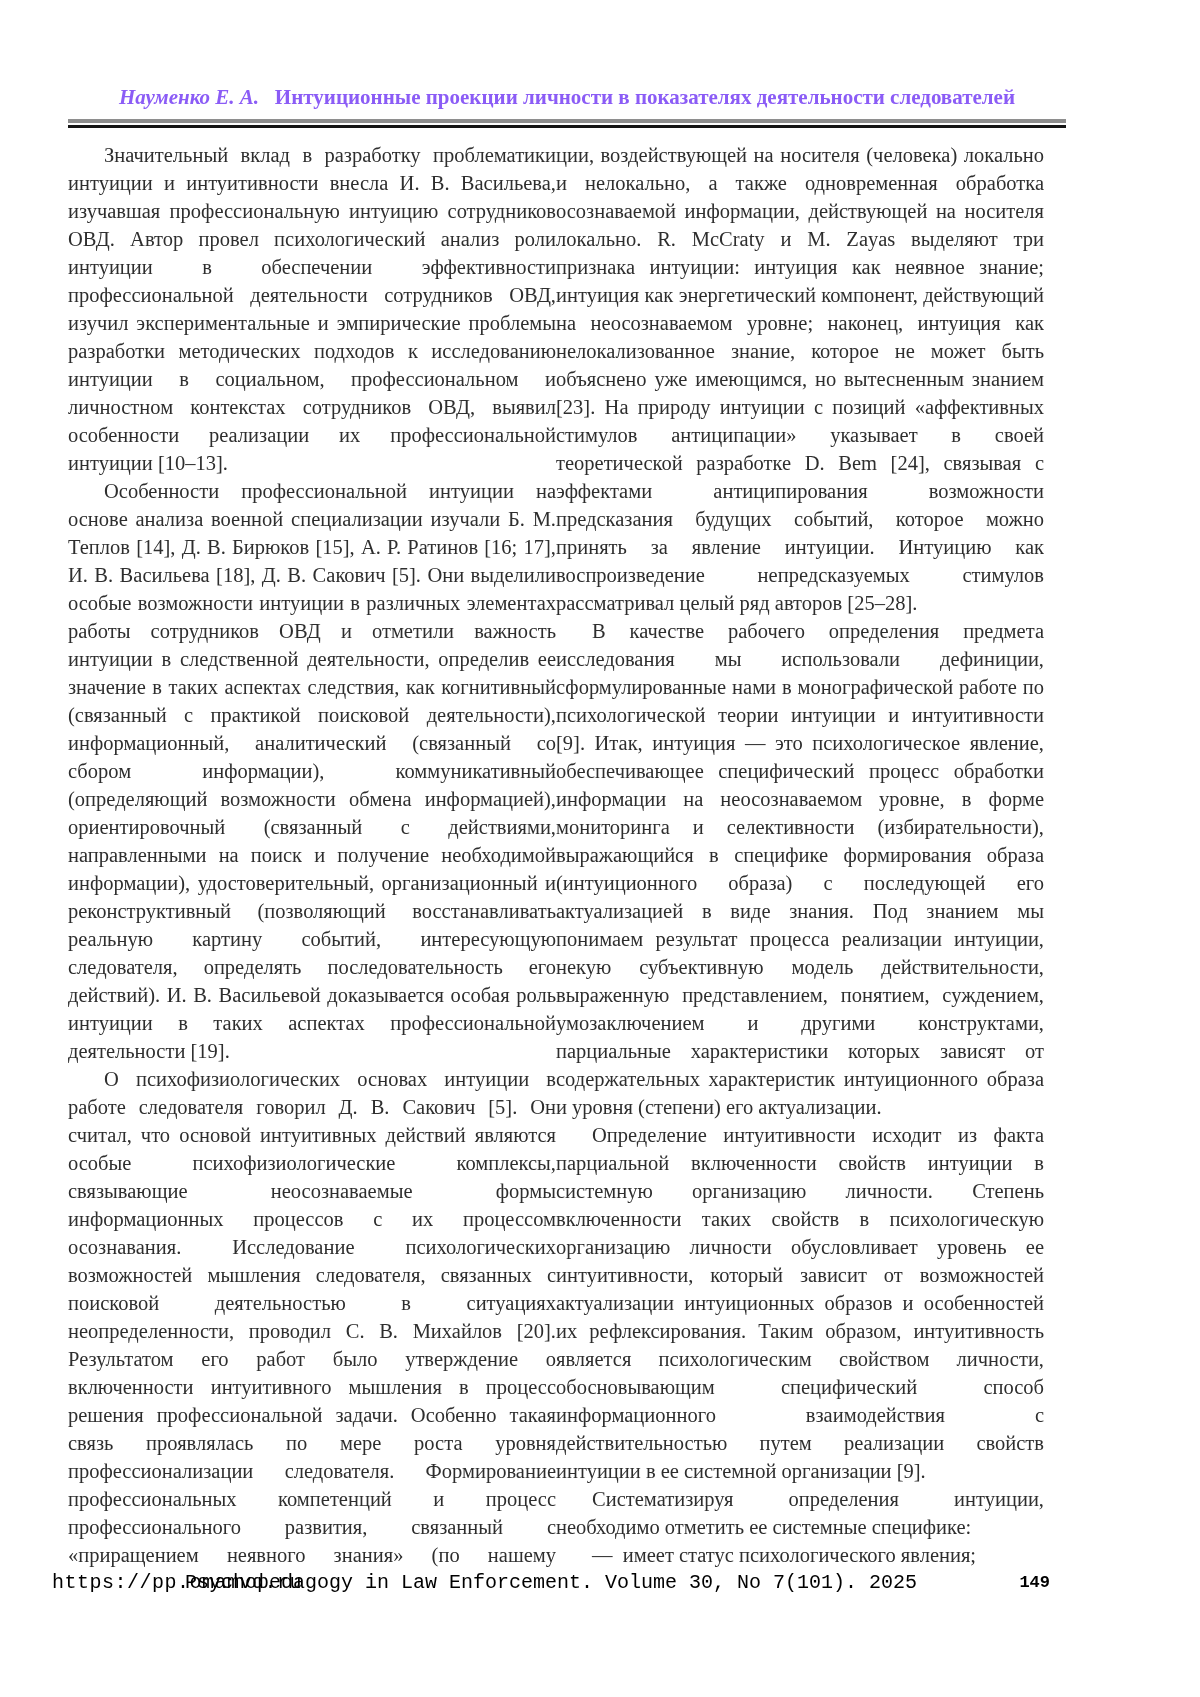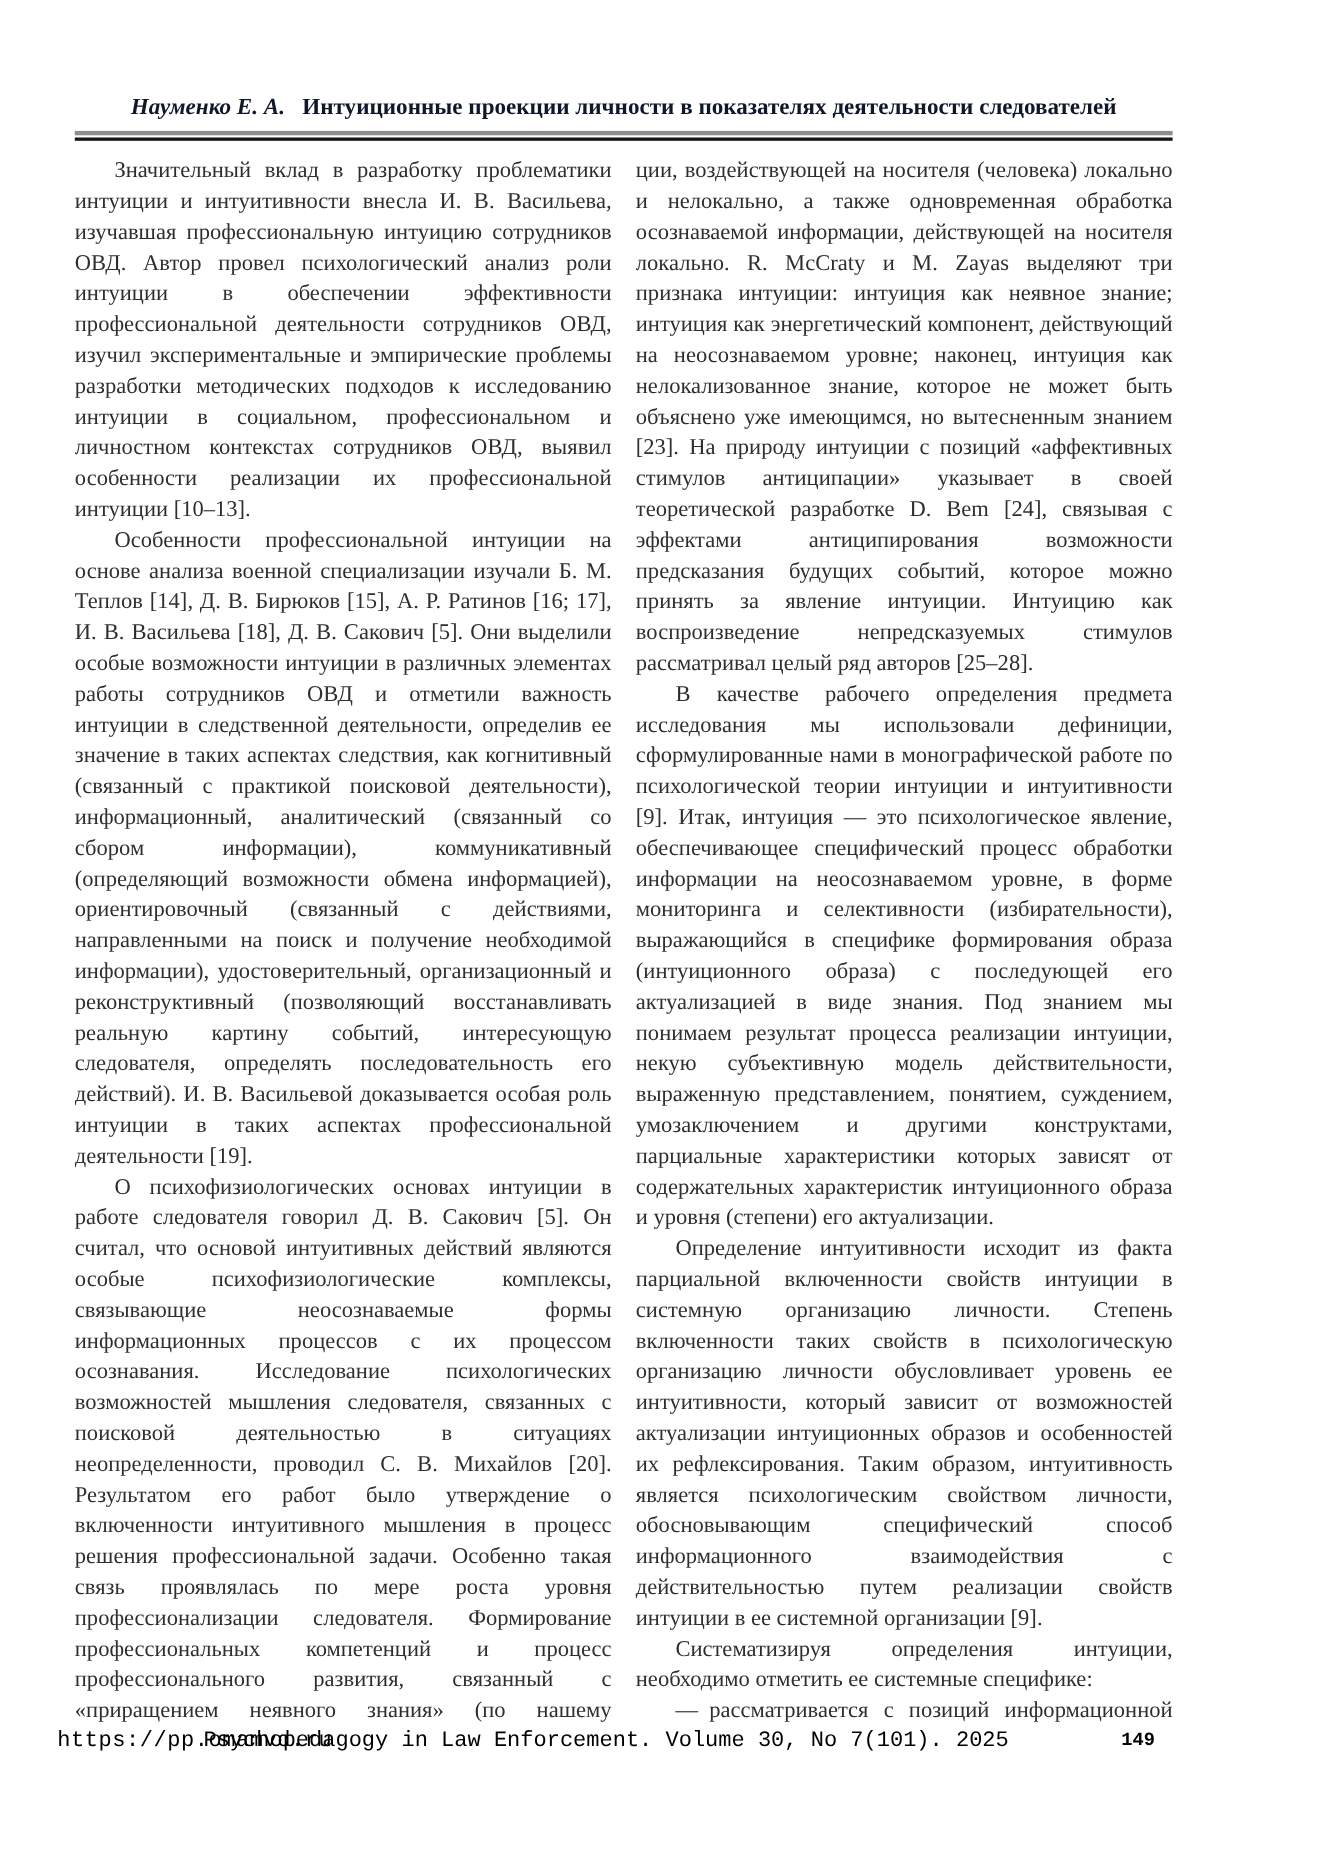--- a/index.html
+++ b/index.html
@@ -18,41 +18,40 @@
   }
   .running-head {
     position: absolute;
     top: 84px;
     left: 68px;
     width: 998px;
     text-align: center;
     font-size: 21px;
     line-height: 26px;
     font-weight: bold;
-    color: #0f172a;
+    color: #8b5cf6;
     white-space: nowrap;
   }
   .running-head .author { font-style: italic; }
   .header-rule {
     position: absolute;
     top: 119px;
     left: 68px;
     width: 998px;
     height: 2px;
     border-top: 4px solid var(--rule-top, #8e8e8e);
     border-bottom: 3px solid var(--rule-bottom, #151515);
   }
   .columns {
     position: absolute;
     top: 141px;
     left: 68px;
     width: 998px;
     height: 1432px;
     display: flex;
-    gap: 22px;
     overflow: hidden;
   }
   .col {
     width: 488px;
     text-align: justify;
     font-size: 20.5px;
     line-height: 28px;
     hyphens: auto;
   }
   .para { margin: 0; }
@@ -107,20 +106,21 @@
     <div class="col">
         <p class="para indent"><span>Значительный вклад в разработку проблематики интуиции и интуитивности внесла И. В. Васильева, изучавшая профессиональную интуицию сотрудников ОВД. Автор провел психологический анализ роли интуиции в обеспечении эффективности профессиональной деятельности сотрудников ОВД, изучил экспериментальные и эмпирические проблемы разработки методических подходов к исследованию интуиции в социальном, профессиональном и личностном контекстах сотрудников ОВД, выявил особенности реализации их профессиональной интуиции [10–13].</span></p>
         <p class="para indent"><span>Особенности профессиональной интуиции на основе анализа военной специализации изучали Б. М. Теплов [14], Д. В. Бирюков [15], А. Р. Ратинов [16; 17], И. В. Васильева [18], Д. В. Сакович [5]. Они выделили особые возможности интуиции в различных элементах работы сотрудников ОВД и отметили важность интуиции в следственной деятельности, определив ее значение в таких аспектах следствия, как когнитивный (связанный с практикой поисковой деятельности), информационный, аналитический (связанный со сбором информации), коммуникативный (определяющий возможности обмена информацией), ориентировочный (связанный с действиями, направленными на поиск и получение необходимой информации), удостоверительный, организационный и реконструктивный (позволяющий восстанавливать реальную картину событий, интересующую следователя, определять последовательность его действий). И. В. Васильевой доказывается особая роль интуиции в таких аспектах профессиональной деятельности [19].</span></p>
         <p class="para indent"><span>О психофизиологических основах интуиции в работе следователя говорил Д. В. Сакович [5]. Он считал, что основой интуитивных действий являются особые психофизиологические комплексы, связывающие неосознаваемые формы информационных процессов с их процессом осознавания. Исследование психологических возможностей мышления следователя, связанных с поисковой деятельностью в ситуациях неопределенности, проводил С. В. Михайлов [20]. Результатом его работ было утверждение о включенности интуитивного мышления в процесс решения профессиональной задачи. Особенно такая связь проявлялась по мере роста уровня профессионализации следователя. Формирование профессиональных компетенций и процесс профессионального развития, связанный с «приращением неявного знания» (по нашему определению, интуиции), исследовала Л. А. Елисеева [21] на примере оперативно-розыскной деятельности следователей.</span></p>
       </div>
     <div class="col">
         <p class="para"><span>ции, воздействующей на носителя (человека) локально и нелокально, а также одновременная обработка осознаваемой информации, действующей на носителя локально. R. McCraty и M. Zayas выделяют три признака интуиции: интуиция как неявное знание; интуиция как энергетический компонент, действующий на неосознаваемом уровне; наконец, интуиция как нелокализованное знание, которое не может быть объяснено уже имеющимся, но вытесненным знанием [23]. На природу интуиции с позиций «аффективных стимулов антиципации» указывает в своей теоретической разработке D. Bem [24], связывая с эффектами антиципирования возможности предсказания будущих событий, которое можно принять за явление интуиции. Интуицию как воспроизведение непредсказуемых стимулов рассматривал целый ряд авторов [25–28].</span></p>
         <p class="para indent"><span>В качестве рабочего определения предмета исследования мы использовали дефиниции, сформулированные нами в монографической работе по психологической теории интуиции и интуитивности [9]. Итак, интуиция — это психологическое явление, обеспечивающее специфический процесс обработки информации на неосознаваемом уровне, в форме мониторинга и селективности (избирательности), выражающийся в специфике формирования образа (интуиционного образа) с последующей его актуализацией в виде знания. Под знанием мы понимаем результат процесса реализации интуиции, некую субъективную модель действительности, выраженную представлением, понятием, суждением, умозаключением и другими конструктами, парциальные характеристики которых зависят от содержательных характеристик интуиционного образа и уровня (степени) его актуализации.</span></p>
         <p class="para indent"><span>Определение </span><span class="it">интуитивности</span><span> исходит из факта парциальной включенности свойств интуиции в системную организацию личности. Степень включенности таких свойств в психологическую организацию личности обусловливает уровень ее интуитивности, который зависит от возможностей актуализации интуиционных образов и особенностей их рефлексирования. Таким образом, интуитивность является психологическим свойством личности, обосновывающим специфический способ информационного взаимодействия с действительностью путем реализации свойств интуиции в ее системной организации [9].</span></p>
         <p class="para indent"><span>Систематизируя определения интуиции, необходимо отметить ее системные специфике:</span></p>
+        <p class="para indent"><span>— имеет статус психологического явления;</span></p>
         <p class="para indent"><span>— рассматривается с позиций информационной природы существования (один из возможных подходов);</span></p>
       </div>
   </div>
 
   <div class="page-footer">
     <span class="footer-url">https://pp.omamvd.ru</span>
     <span class="footer-journal">Psychopedagogy in Law Enforcement. Volume 30, No 7(101). 2025</span>
     <span class="footer-page">149</span>
   </div>
 

